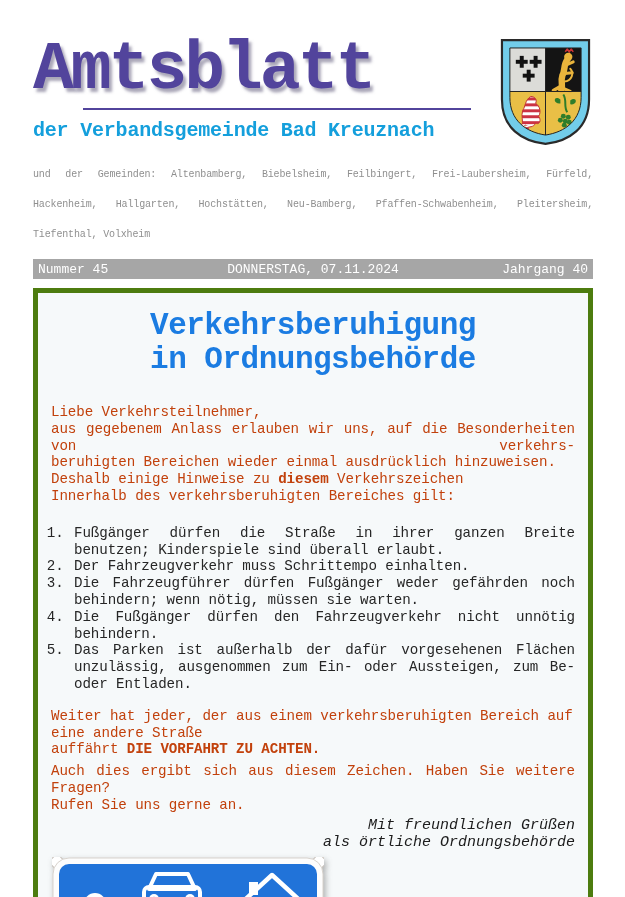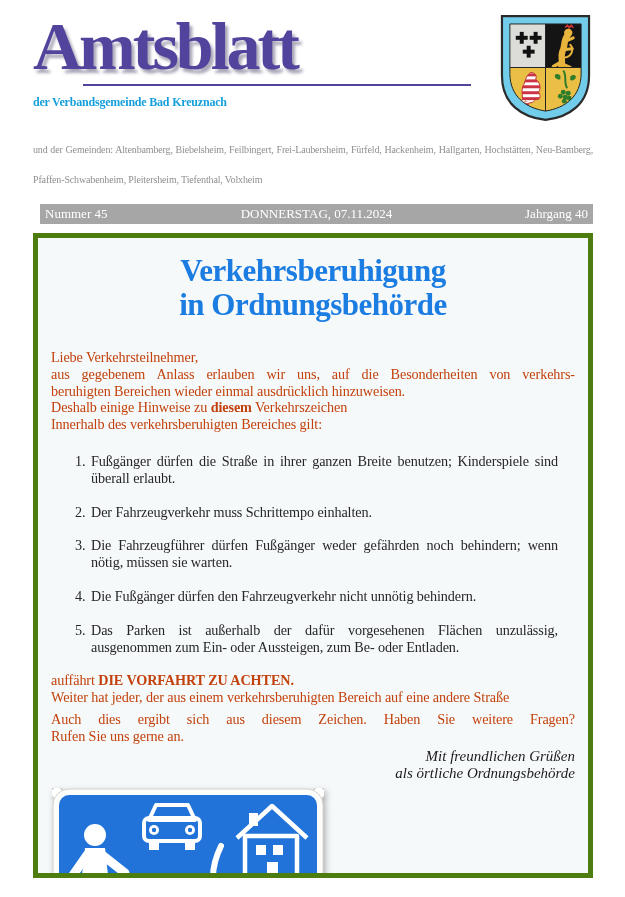--- a/index.html
+++ b/index.html
@@ -1,41 +1,41 @@
 <!DOCTYPE html>
 <html lang="de"><head>
 <meta charset="utf-8">
 <style>
   html,body { margin:0; padding:0; background:#ffffff; }
   .page {
     width:625px; height:897px; box-sizing:border-box; overflow:hidden;
     background:#ffffff; position:relative;
-    padding:8px 32px 0 33px;
-    font-family:Liberation Serif, serif;
+    padding:32px 32px 0 33px;
+    font-family:Liberation Mono, monospace;
   }
   
   .masthead { display:flex; justify-content:space-between; align-items:flex-start; }
   .mast-left { flex:1 1 auto; min-width:0; }
   .logo {
     margin:0; font-size:68px; font-weight:bold; line-height:76px;
     color:#52449c; letter-spacing:-3px;
     text-shadow:3px 4px 3px rgba(100,95,125,0.55);
   }
   .logo-rule { height:2px; background:#52449c; width:388px; margin:0 0 9px 50px; }
-  .subtitle { margin:0; font-size:12px; font-weight:bold; color:#149fdc; letter-spacing:-0.2px; }
+  .subtitle { margin:0; font-size:20px; font-weight:bold; color:#149fdc; letter-spacing:-0.2px; }
   .crest { flex:0 0 auto; margin:4px 0 0 8px; }
   
   .municipalities {
     margin:8px 0 0 0; color:#8f8f8f; font-size:10px; line-height:30px;
     text-align:justify; letter-spacing:-0.15px;
   }
   
   .issue-bar {
     margin-top:9px; background:#a6a6a6; color:#ffffff; height:20px;
-    display:flex; align-items:center; font-size:13px; padding:0 5px; box-sizing:border-box;margin-left:7px;
+    display:flex; align-items:center; font-size:13px; padding:0 5px; box-sizing:border-box;
   }
   .issue-bar .ib-left  { width:170px; text-align:left; }
   .issue-bar .ib-center{ flex:1; text-align:center; }
   .issue-bar .ib-right { width:170px; text-align:right; }
   
   .article-box {
     margin-top:9px; height:645px; box-sizing:border-box; overflow:hidden;
     border:5px solid #4d7c0f; background:#f6f9fa;
     padding:10px 13px 0 13px;
   }
@@ -44,21 +44,21 @@
     font-size:31px; line-height:34px; font-weight:bold; letter-spacing:-0.5px;
   }
   .body-text { font-size:14.2px; line-height:16.8px; color:#c2410c; letter-spacing:-0.1px; }
   .intro  { margin-top:27px; }
   .line { min-height:16.8px; }
   .line.stretch { text-align:justify; text-align-last:justify; }
   ol.rules {
     margin:20px 0 0 0; padding:0 0 0 21px; text-align:justify;
     font-size:14.2px; line-height:16.8px; color:#262626; letter-spacing:-0.1px;
   }
-  ol.rules li { padding-left:2px; margin:17px; }
+  ol.rules li { padding-left:2px; margin:0; }
   .outro1 { margin-top:15px; }
   .outro2 { margin-top:5px; }
   .signature {
     margin-top:3px; text-align:right; font-style:italic;
     font-size:15px; line-height:17.5px; color:#1c1c1c;
   }
   .sign-wrap {
     margin:5px 0 0 1px; width:272px;
     filter:drop-shadow(2px 3px 3px rgba(60,60,60,0.40));
   }
@@ -163,22 +163,22 @@
 
     <ol class="rules">
         <li>Fußgänger dürfen die Straße in ihrer ganzen Breite benutzen; Kinderspiele sind überall erlaubt.</li>
         <li>Der Fahrzeugverkehr muss Schrittempo einhalten.</li>
         <li>Die Fahrzeugführer dürfen Fußgänger weder gefährden noch behindern; wenn nötig, müssen sie warten.</li>
         <li>Die Fußgänger dürfen den Fahrzeugverkehr nicht unnötig behindern.</li>
         <li>Das Parken ist außerhalb der dafür vorgesehenen Flächen unzulässig, ausgenommen zum Ein- oder Aussteigen, zum Be- oder Entladen.</li>
       </ol>
 
     <div class="body-text outro1">
+        <div class="line"><span>Weiter hat jeder, der aus einem verkehrsberuhigten Bereich auf eine andere Straße</span></div>
         <div class="line"><span>auffährt </span><span style="font-weight: bold;">DIE VORFAHRT ZU ACHTEN.</span></div>
-        <div class="line"><span>Weiter hat jeder, der aus einem verkehrsberuhigten Bereich auf eine andere Straße</span></div>
       </div>
     <div class="body-text outro2">
         <div class="line stretch"><span>Auch dies ergibt sich aus diesem Zeichen. Haben Sie weitere Fragen?</span></div>
         <div class="line"><span>Rufen Sie uns gerne an.</span></div>
       </div>
 
     <div class="signature">
         <div class="line"><span>Mit freundlichen Grüßen</span></div>
         <div class="line"><span>als örtliche Ordnungsbehörde</span></div>
       </div>

